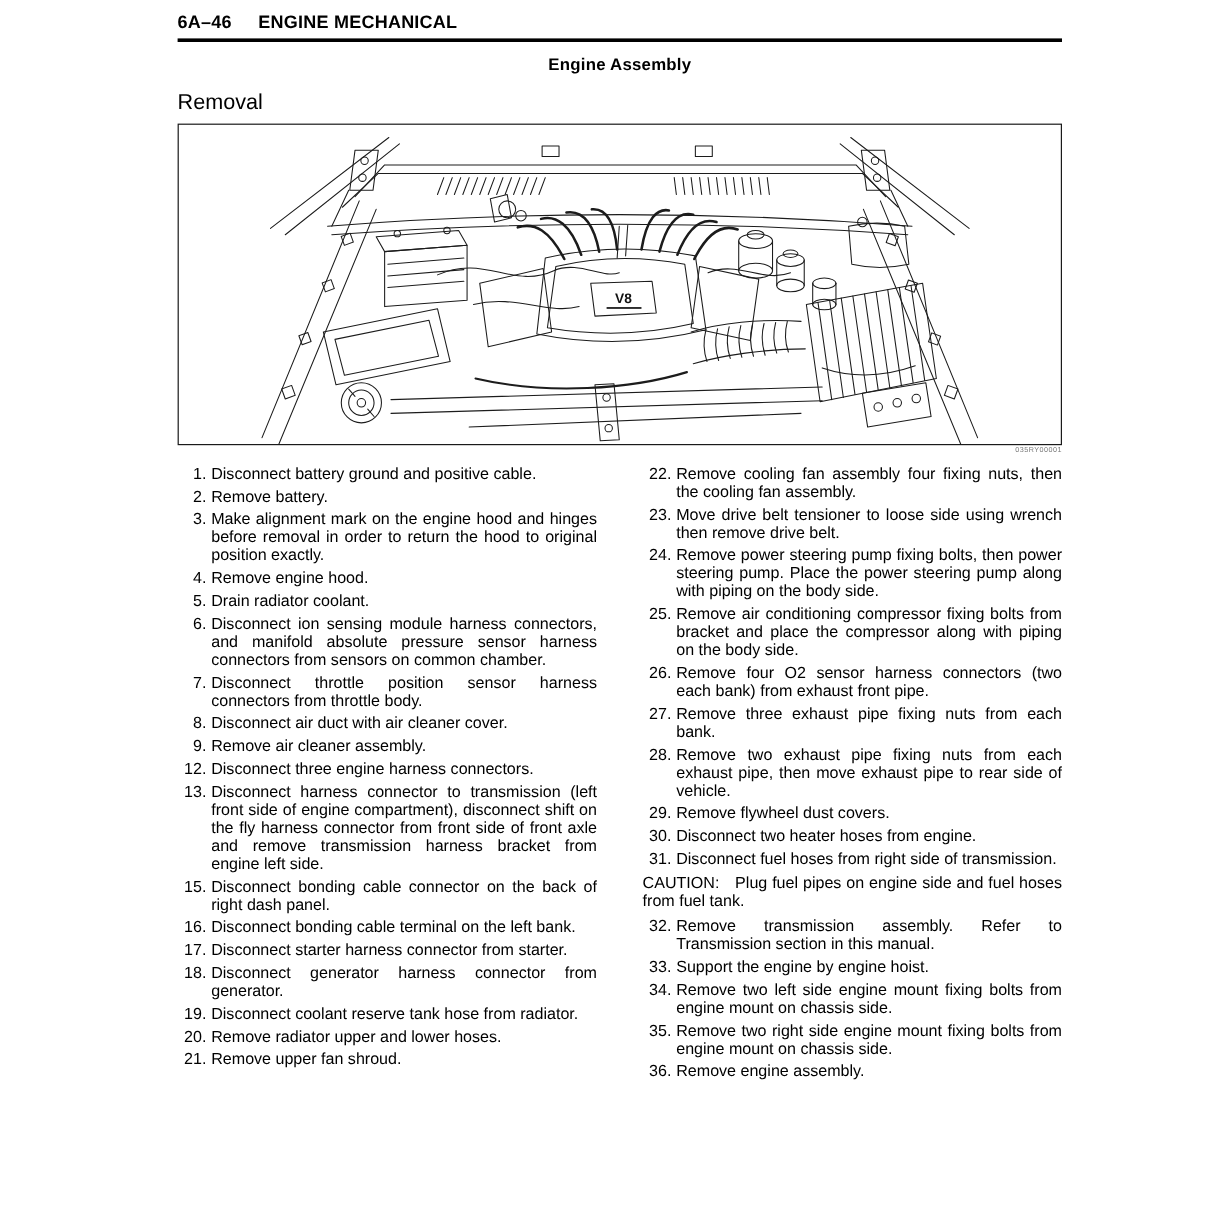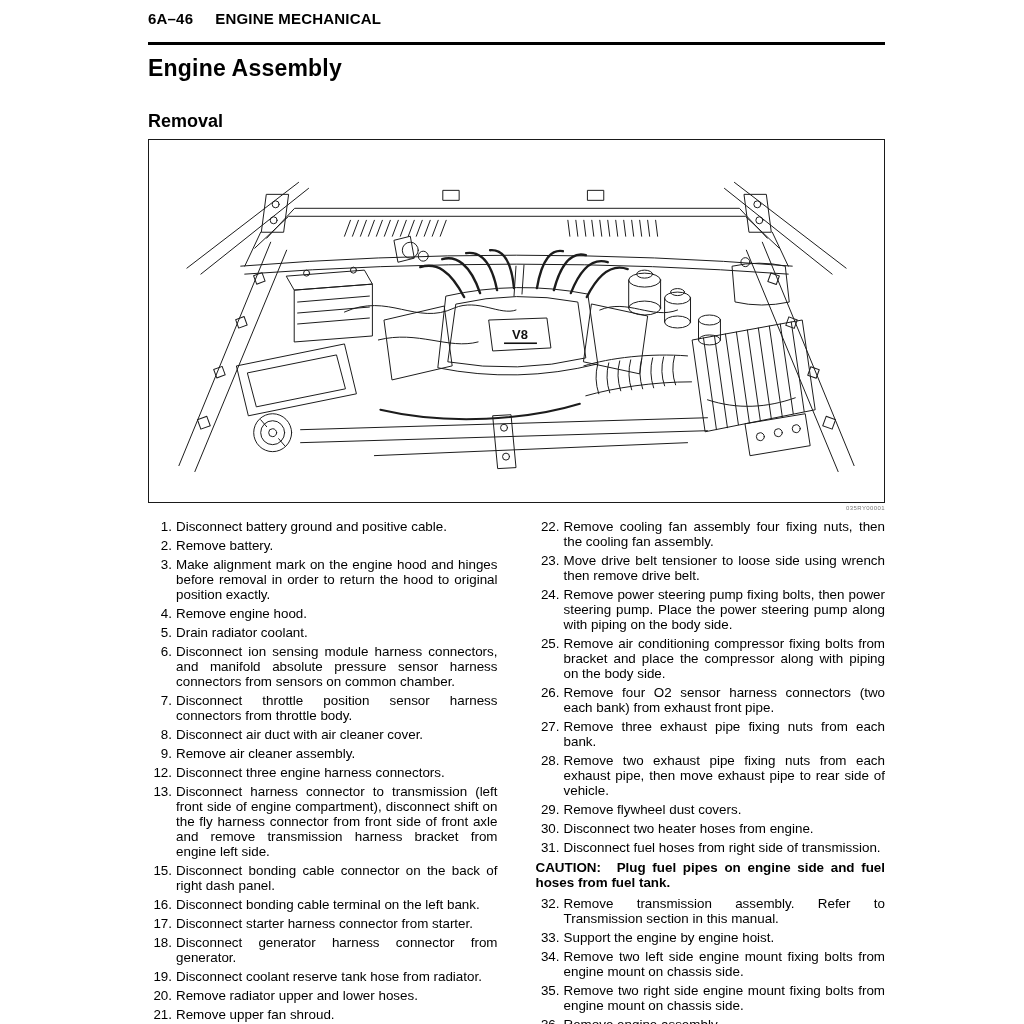--- a/index.html
+++ b/index.html
@@ -5,33 +5,33 @@
   html,body{margin:0;padding:0;}
   body{
     width:1024px;height:1024px;background:#ffffff;color:#000;
     font-family:"Liberation Sans", sans-serif;
     overflow:hidden;
   }
   .content{width:737px;margin-left:148px;padding-top:10px;}
   .hdr{
     display:flex;gap:22px;align-items:flex-start;
     font-weight:bold;font-size:15px;letter-spacing:.2px;
-    border-bottom:3.5px solid #000;padding-bottom:15px;
+    border-bottom:3.5px solid #000;padding-bottom:5px;
   }
-  .title{text-align:left;font-weight:bold;font-size:23px;margin-top:10px;letter-spacing:.2px;}
-  .removal{font-weight:bold;font-size:18px;margin-top:29px;}
-  .figure{border:1.3px solid #1a1a1a;margin-top:7px;height:364px;box-sizing:border-box;background:#fff;}
+  .title{text-align:center;font-weight:bold;font-size:14px;margin-top:10px;letter-spacing:.2px;}
+  .removal{font-weight:normal;font-size:18px;margin-top:14px;}
+  .figure{border:1.3px solid #1a1a1a;margin-top:7px;height:268px;box-sizing:border-box;background:#fff;}
   .figure svg{display:block;width:100%;height:100%;}
   .figcode{text-align:right;font-size:6px;line-height:8px;color:#7a7a7a;letter-spacing:.4px;margin-top:1px;}
   .cols{display:flex;gap:38px;margin-top:7px;}
   .col{width:350px;}
   .item{display:flex;margin-bottom:4px;font-size:13.4px;line-height:15px;}
   .num{flex:0 0 24px;text-align:right;padding-right:4px;white-space:nowrap;}
   .txt{flex:1;text-align:justify;}
-  .item.caution{display:block;font-weight:bold;margin:5px 0 6px;text-align:justify;}
+  .item.caution{display:block;font-weight:normal;margin:5px 0 6px;text-align:justify;}
   .item.caution .num{display:inline;padding-right:9px;text-align:left;}
   .item.caution .txt{display:inline;}
 </style>
 </head>
 <body>
 
 <div class="page">
   <div class="content">
 
     <div class="hdr">

